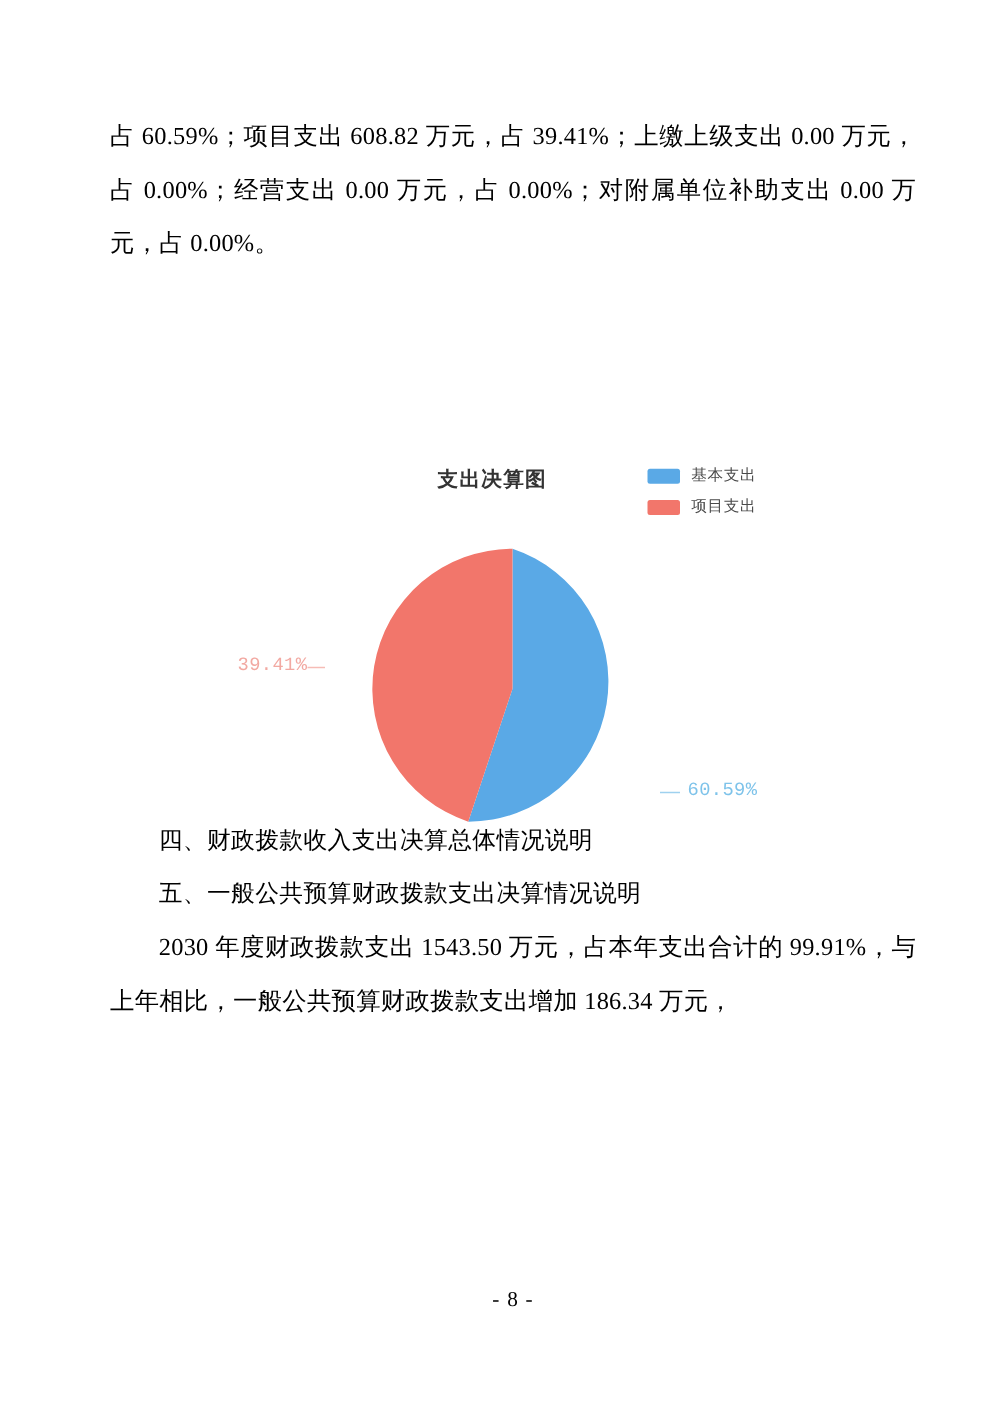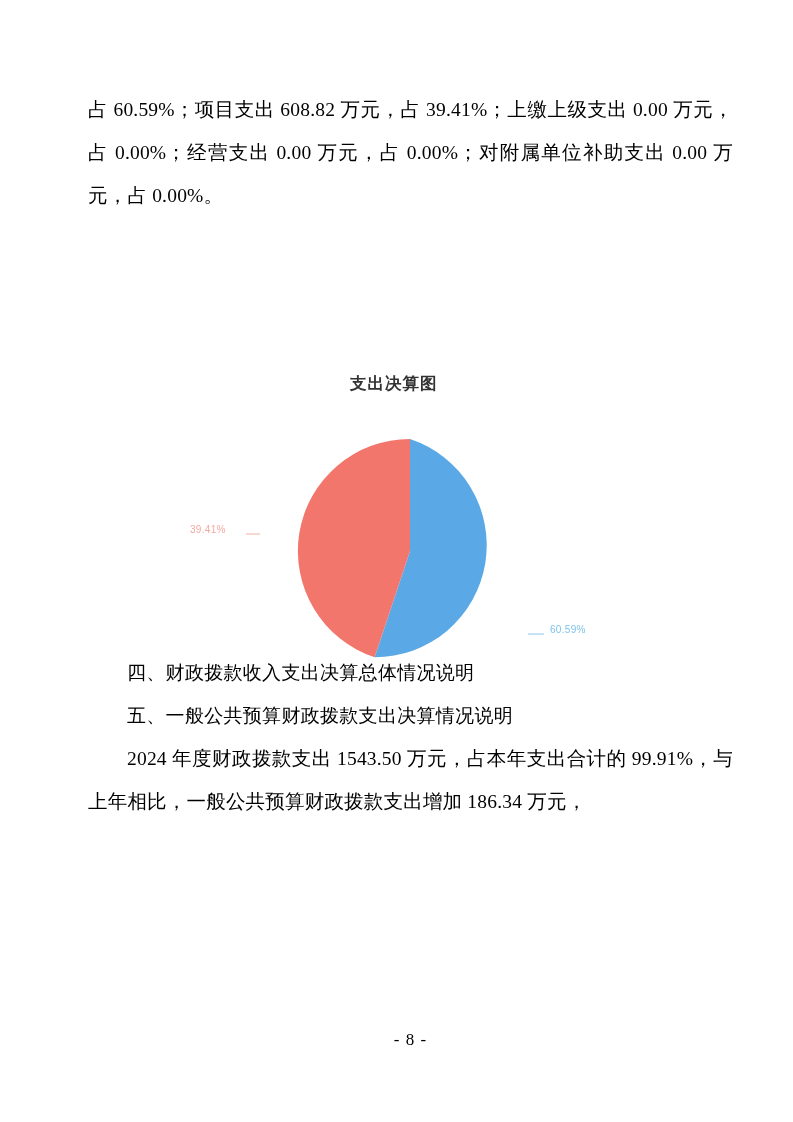--- a/index.html
+++ b/index.html
@@ -99,22 +99,22 @@
   }
   .pie-wrap {
     position: absolute;
     left: 202px;
     top: 200px;
     width: 240px;
     height: 240px;
   }
   .pie-label {
     position: absolute;
-    font-family: Liberation Sans, sans-serif;
-    font-size: 10px;
+    font-family: Liberation Mono, monospace;
+    font-size: 15px;
     letter-spacing: 0.3px;
   }
   .label-basic {
     left: 462px;
     top: 393px;
     color: #7ec3ea;
   }
   .label-project {
     left: 102px;
     top: 293px;
@@ -142,20 +142,30 @@
 <div class="page">
 
   <div class="content">
 
     <p class="para">占 60.59%；项目支出 608.82 万元，占 39.41%；上缴上级支出 0.00 万元，占 0.00%；经营支出 0.00 万元，占 0.00%；对附属单位补助支出 0.00 万元，占 0.00%。</p>
 
     <div class="chart-block">
 
       <div class="chart-title-inner">支出决算图</div>
 
+      <div class="legend">
+        <div class="legend-row">
+          <span class="legend-swatch" style="background:#5aa9e6;"></span>
+          <span class="legend-label">基本支出</span>
+        </div>
+        <div class="legend-row">
+          <span class="legend-swatch" style="background:#f2766b;"></span>
+          <span class="legend-label">项目支出</span>
+        </div>
+      </div>
 
       <div class="pie-wrap">
         <svg width="240" height="240" viewBox="0 0 240 240">
 
           <path d="M120 120 L120 8 A112 112 0 0 1 84.6 226.3 Z" fill="#5aa9e6"></path>
 
           <path d="M120 120 L84.6 226.3 A112 112 0 0 1 120 8 Z" fill="#f2766b"></path>
         </svg>
       </div>
 
@@ -167,19 +177,19 @@
       <div class="pie-label label-basic">60.59%</div>
       <div class="pie-label label-project">39.41%</div>
     </div>
 
     <h2 class="h-section">四、财政拨款收入支出决算总体情况说明</h2>
 
 
     <h2 class="h-section">五、一般公共预算财政拨款支出决算情况说明</h2>
 
 
-    <p class="para indent">2024 年度财政拨款支出 1543.50 万元，占本年支出合计的 99.91%，与上年相比，一般公共预算财政拨款支出增加 186.34 万元，</p>
+    <p class="para indent">2030 年度财政拨款支出 1543.50 万元，占本年支出合计的 99.91%，与上年相比，一般公共预算财政拨款支出增加 186.34 万元，</p>
 
   </div>
 
   <div class="pagenum">- 8 -</div>
 
 </div>
 
 </body></html>

